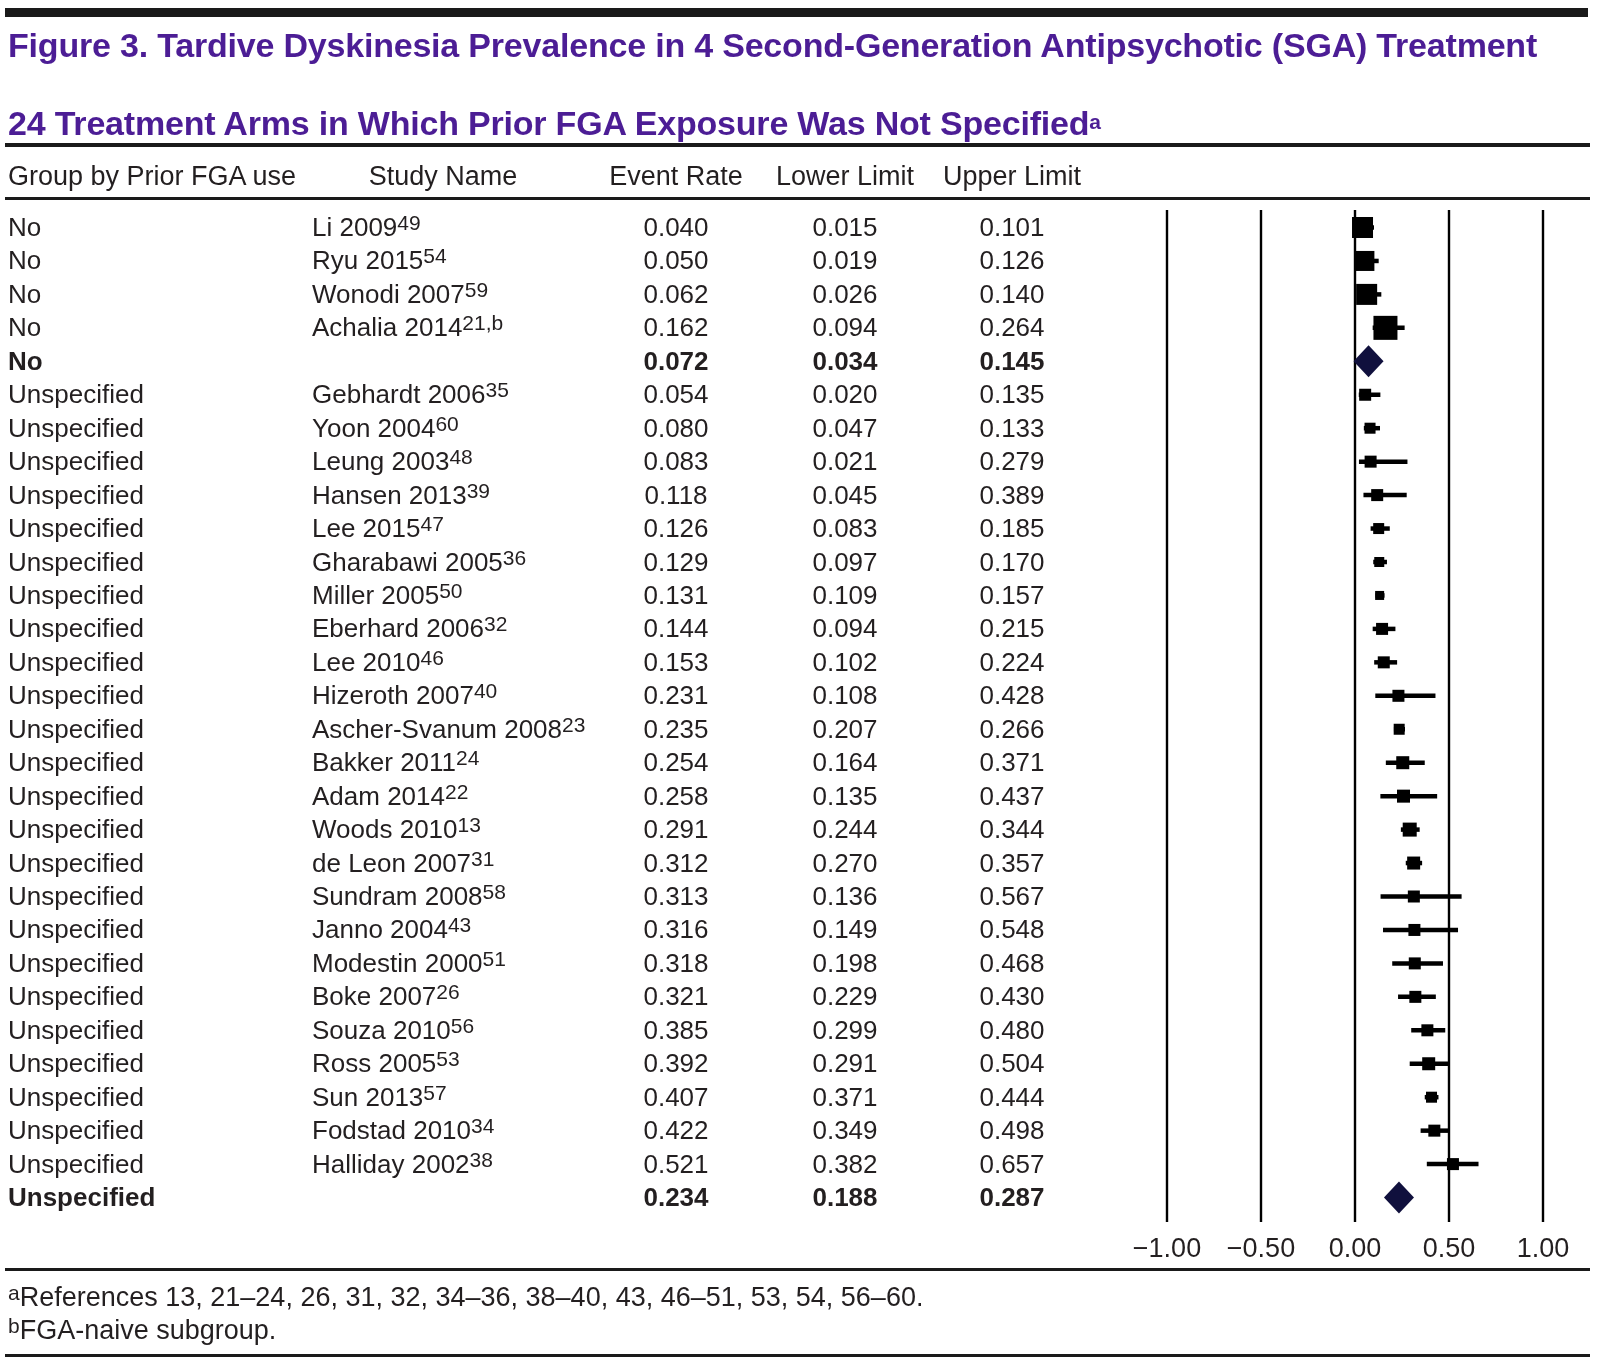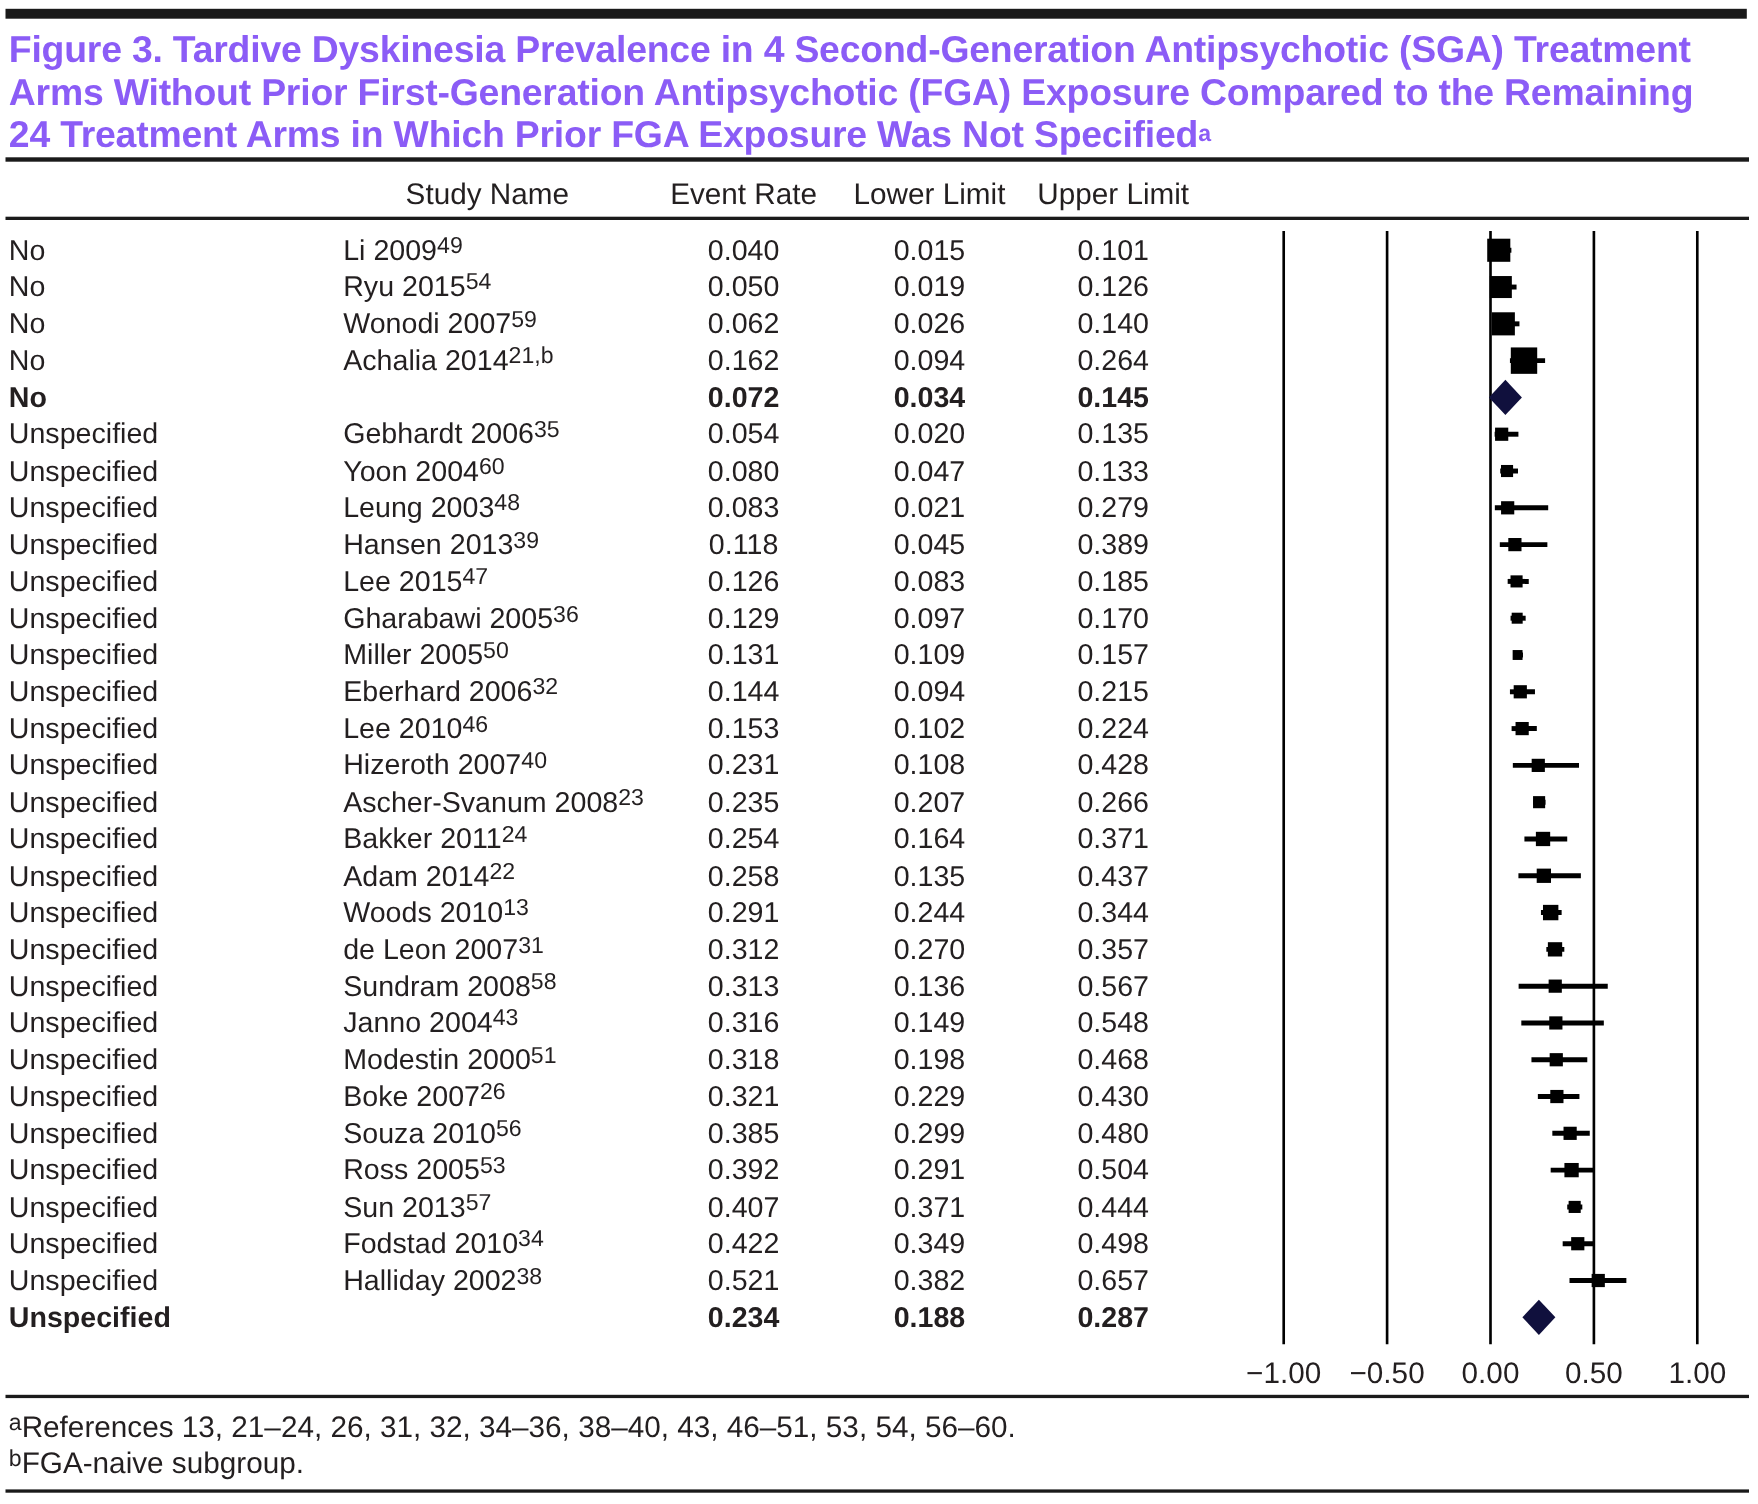--- a/index.html
+++ b/index.html
@@ -4,21 +4,21 @@
 <style>
   html,body{margin:0;padding:0;background:#ffffff;}
   #page{
     position:relative;width:1598px;height:1367px;background:#ffffff;
     font-family:"Liberation Sans","DejaVu Sans",sans-serif;color:#231f20;overflow:hidden;
   }
   .rule{position:absolute;left:5px;width:1585px;background:#1a1a1a;}
   #top-bar{position:absolute;left:5px;top:8px;width:1583px;height:9px;background:#1a1a1a;}
   #figure-title{
     position:absolute;left:8px;top:26px;width:1560px;
-    font-size:34px;font-weight:700;line-height:39px;letter-spacing:-0.2px;color:#8b5cf6;
+    font-size:34px;font-weight:700;line-height:39px;letter-spacing:-0.2px;color:#4c1d95;
   }
   #figure-title sup,.study sup,.fnote sup{font-size:21px;line-height:0;vertical-align:6px;}
   #rule-title{top:143px;height:4px;}
   #rule-headers{top:197px;height:3px;}
   #rule-foot-top{top:1268px;height:3px;}
   #rule-bottom{top:1354px;height:3px;}
   .colhead{position:absolute;top:160px;height:32px;font-size:27px;line-height:32px;white-space:nowrap;}
   .center{transform:translateX(-50%);}
   #rows{position:absolute;left:0;top:0;width:1130px;height:1279px;}
   .trow{position:absolute;left:0;width:1130px;height:33px;line-height:33px;font-size:26px;white-space:nowrap;}
@@ -34,24 +34,25 @@
   #fnote-a{top:1281px;}
   #fnote-b{top:1314px;}
 </style>
 </head>
 <body>
 
 <div id="page">
 
   <div id="top-bar"></div>
 
-  <div id="figure-title"><span>Figure 3. Tardive Dyskinesia Prevalence in 4 Second-Generation Antipsychotic (SGA) Treatment</span><br><span>Arms Without Prior First-Generation Antipsychotic (FGA) Exposure Compared to the Remaining</span><br><span>24 Treatment Arms in Which Prior FGA Exposure Was Not Specified</span><sup>a</sup></div>
+  <div id="figure-title"><span>Figure 3. Tardive Dyskinesia Prevalence in 4 Second-Generation Antipsychotic (SGA) Treatment</span><br><br><span>24 Treatment Arms in Which Prior FGA Exposure Was Not Specified</span><sup>a</sup></div>
 
   <div id="rule-title" class="rule"></div>
 
+  <div class="colhead" style="left:8px;">Group by Prior FGA use</div>
   <div class="colhead center" style="left:443px;">Study Name</div>
   <div class="colhead center" style="left:676px;">Event Rate</div>
   <div class="colhead center" style="left:845px;">Lower Limit</div>
   <div class="colhead center" style="left:1012px;">Upper Limit</div>
 
   <div id="rule-headers" class="rule"></div>
 
   <div id="rows">
       <div class="trow" style="top: 211px;">
         <span class="grp">No</span>

